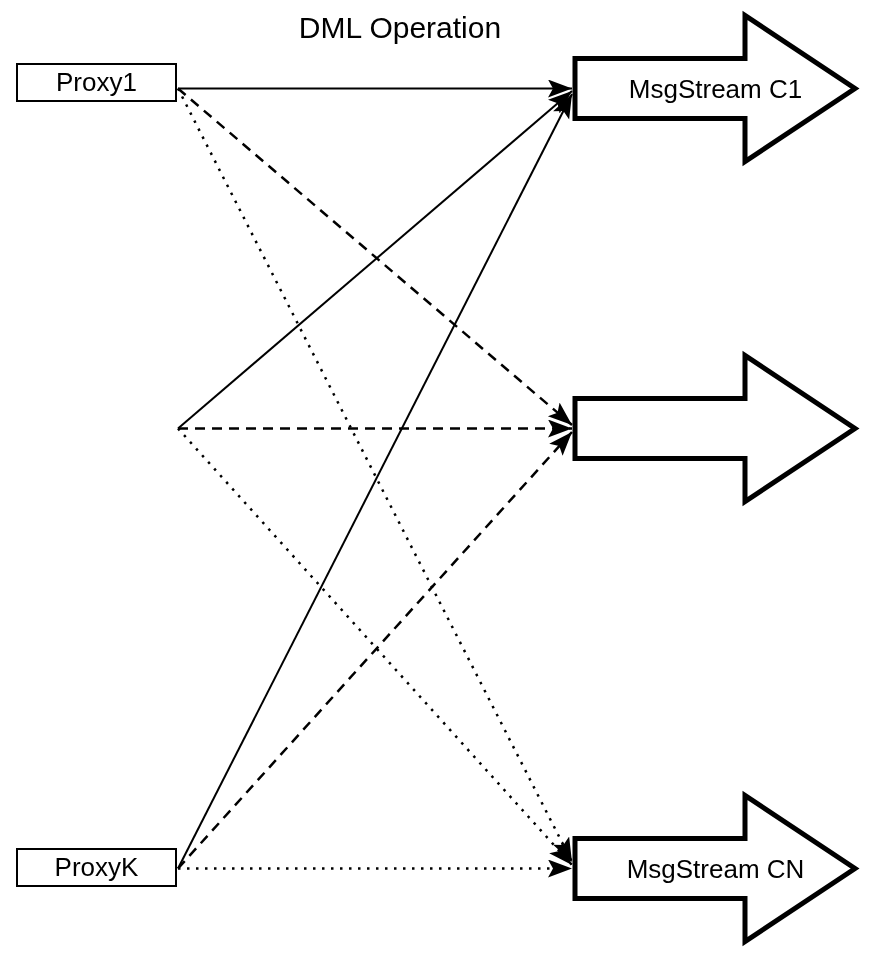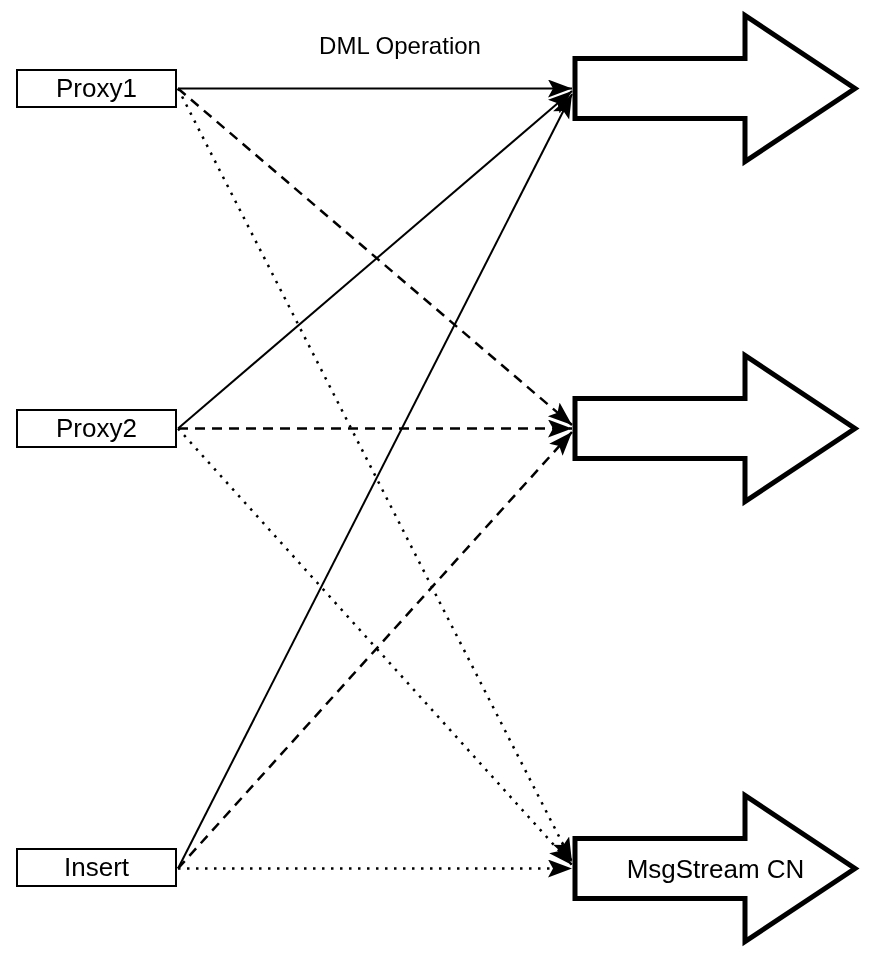--- a/index.html
+++ b/index.html
@@ -42,40 +42,40 @@
   }
   .stream-shape {
     fill: #ffffff;
     stroke: #000000;
     stroke-width: 5;
     stroke-linejoin: miter;
   }
   .title {
     position: absolute;
     left: 250px;
-    top: 31px;
+    top: 13px;
     width: 300px;
     text-align: center;
-    font-size: 24px;
+    font-size: 30px;
     line-height: 30px;
     white-space: nowrap;
   }
   .proxy-box {
     position: absolute;
     left: 16px;
     width: 157px;
     height: 35px;
     border: 2px solid #000000;
     background: #ffffff;
     display: flex;
     align-items: center;
     justify-content: center;
     font-size: 26px;
   }
-  .proxy-1 { top: 69px; }
+  .proxy-1 { top: 63px; }
   .proxy-2 { top: 409px; }
   .proxy-k { top: 848px; }
   .stream-label {
     position: absolute;
     left: 575px;
     width: 281px;
     height: 34px;
     display: flex;
     align-items: center;
     justify-content: center;
@@ -115,24 +115,24 @@
     <line class="edge-dotted" x1="178" y1="868.5" x2="572" y2="868.5" marker-end="url(#arrowhead)"></line>
   </svg>
 
   <div class="title">
     <div>DML Operation</div>
   </div>
 
   <div class="proxy-box proxy-1">
     <span>Proxy1</span>
   </div>
-  <div class="proxy-box proxy-2">
-    <span>Proxy2</span>
-  </div>
   <div class="proxy-box proxy-k">
-    <span>Insert</span>
+    <span>ProxyK</span>
   </div>
 
+  <div class="stream-label stream-1">
+    <span>MsgStream C1</span>
+  </div>
   <div class="stream-label stream-n">
     <span>MsgStream CN</span>
   </div>
 
 </div>
 
 </body></html>

